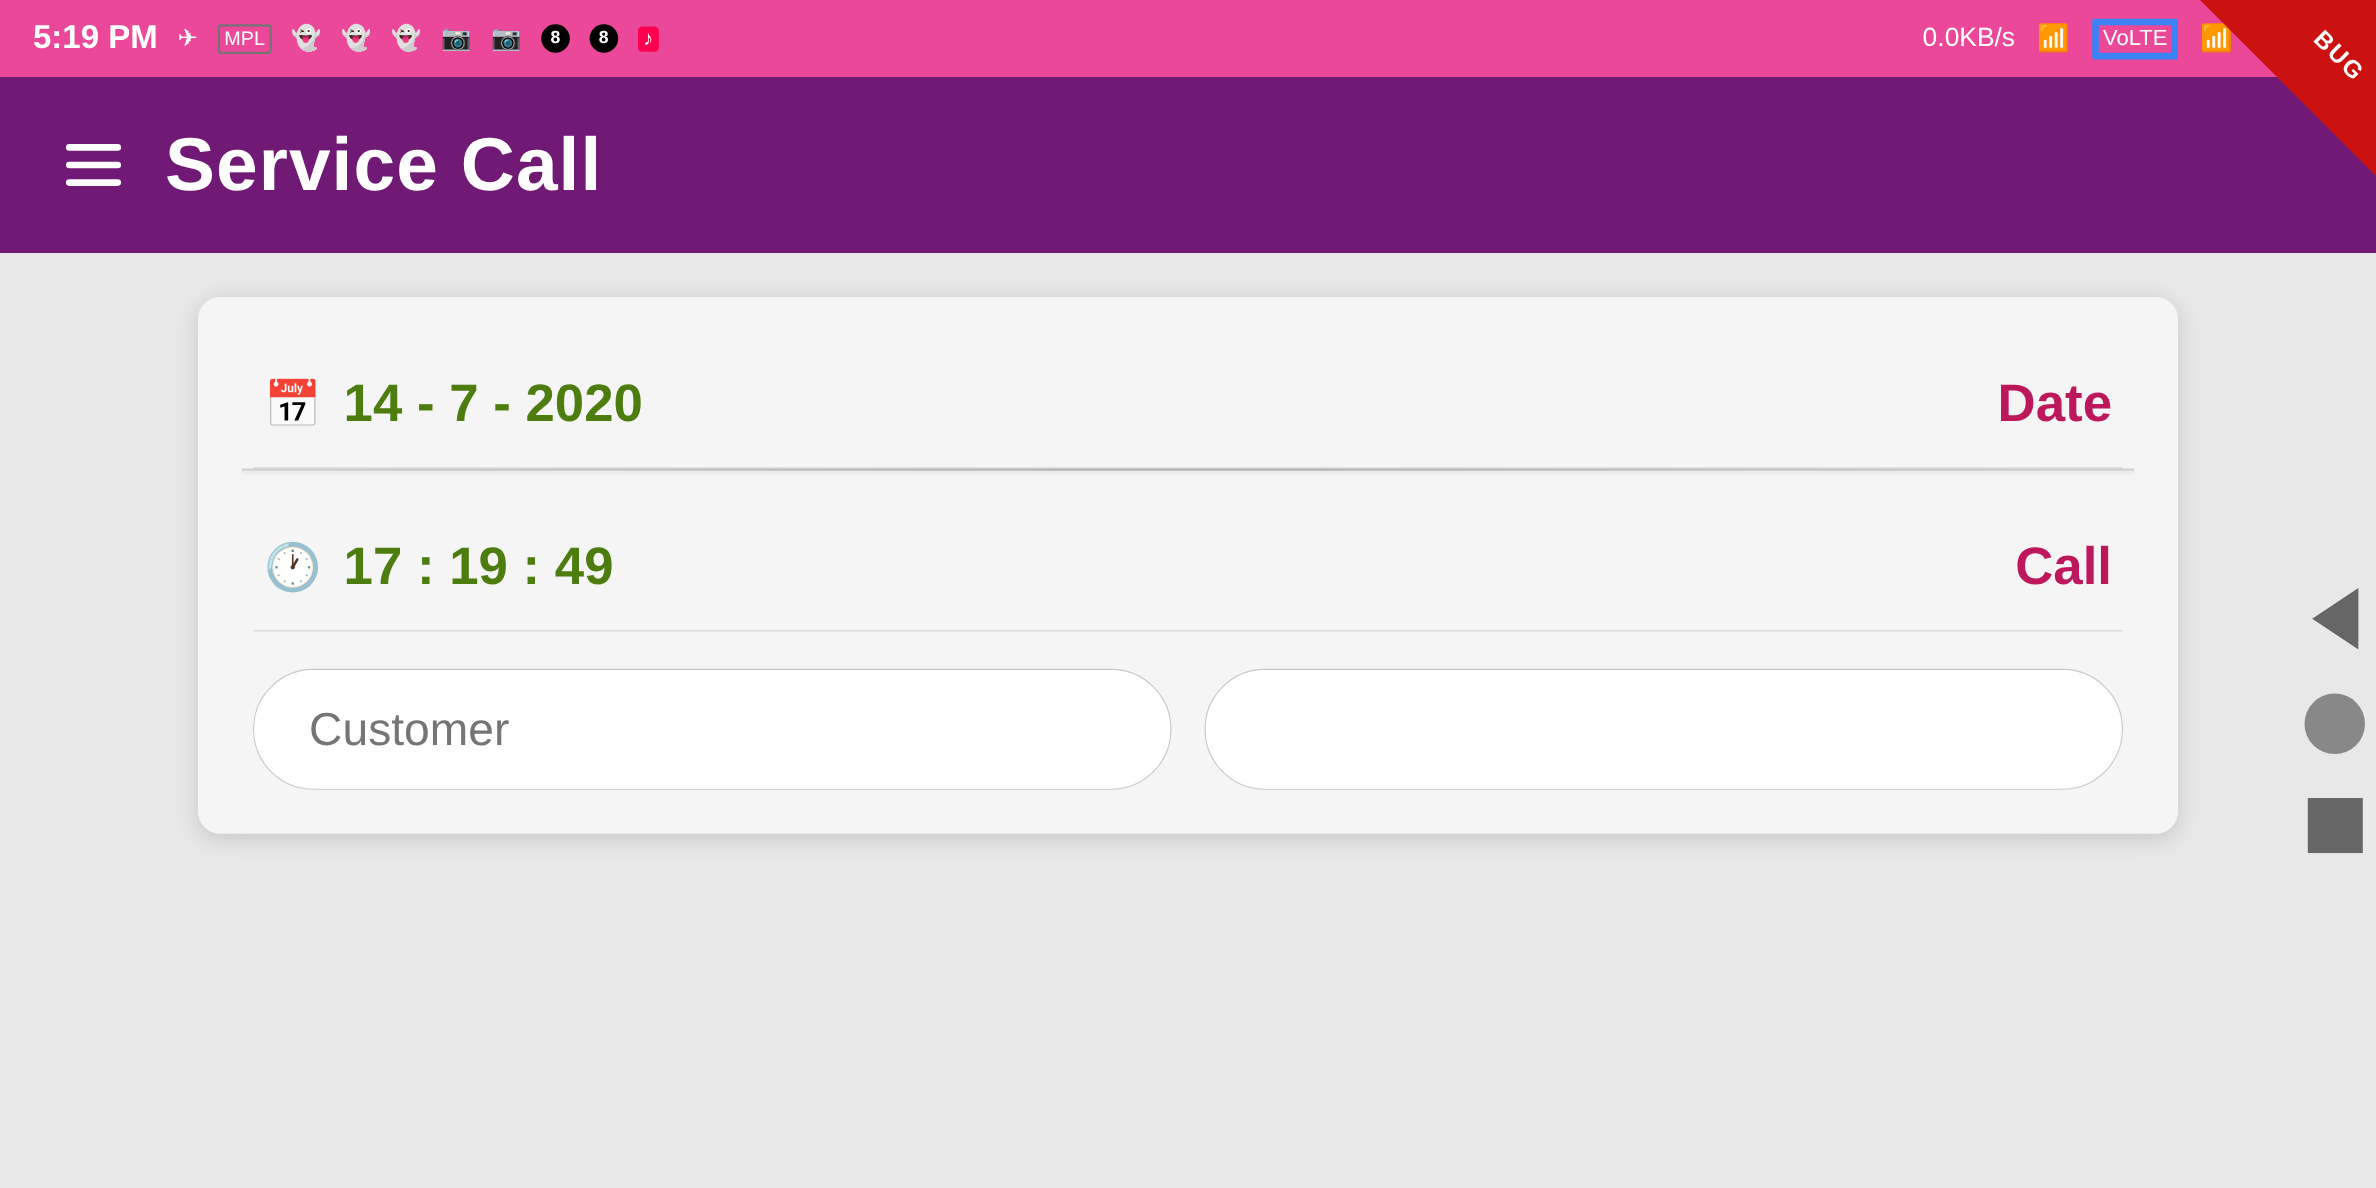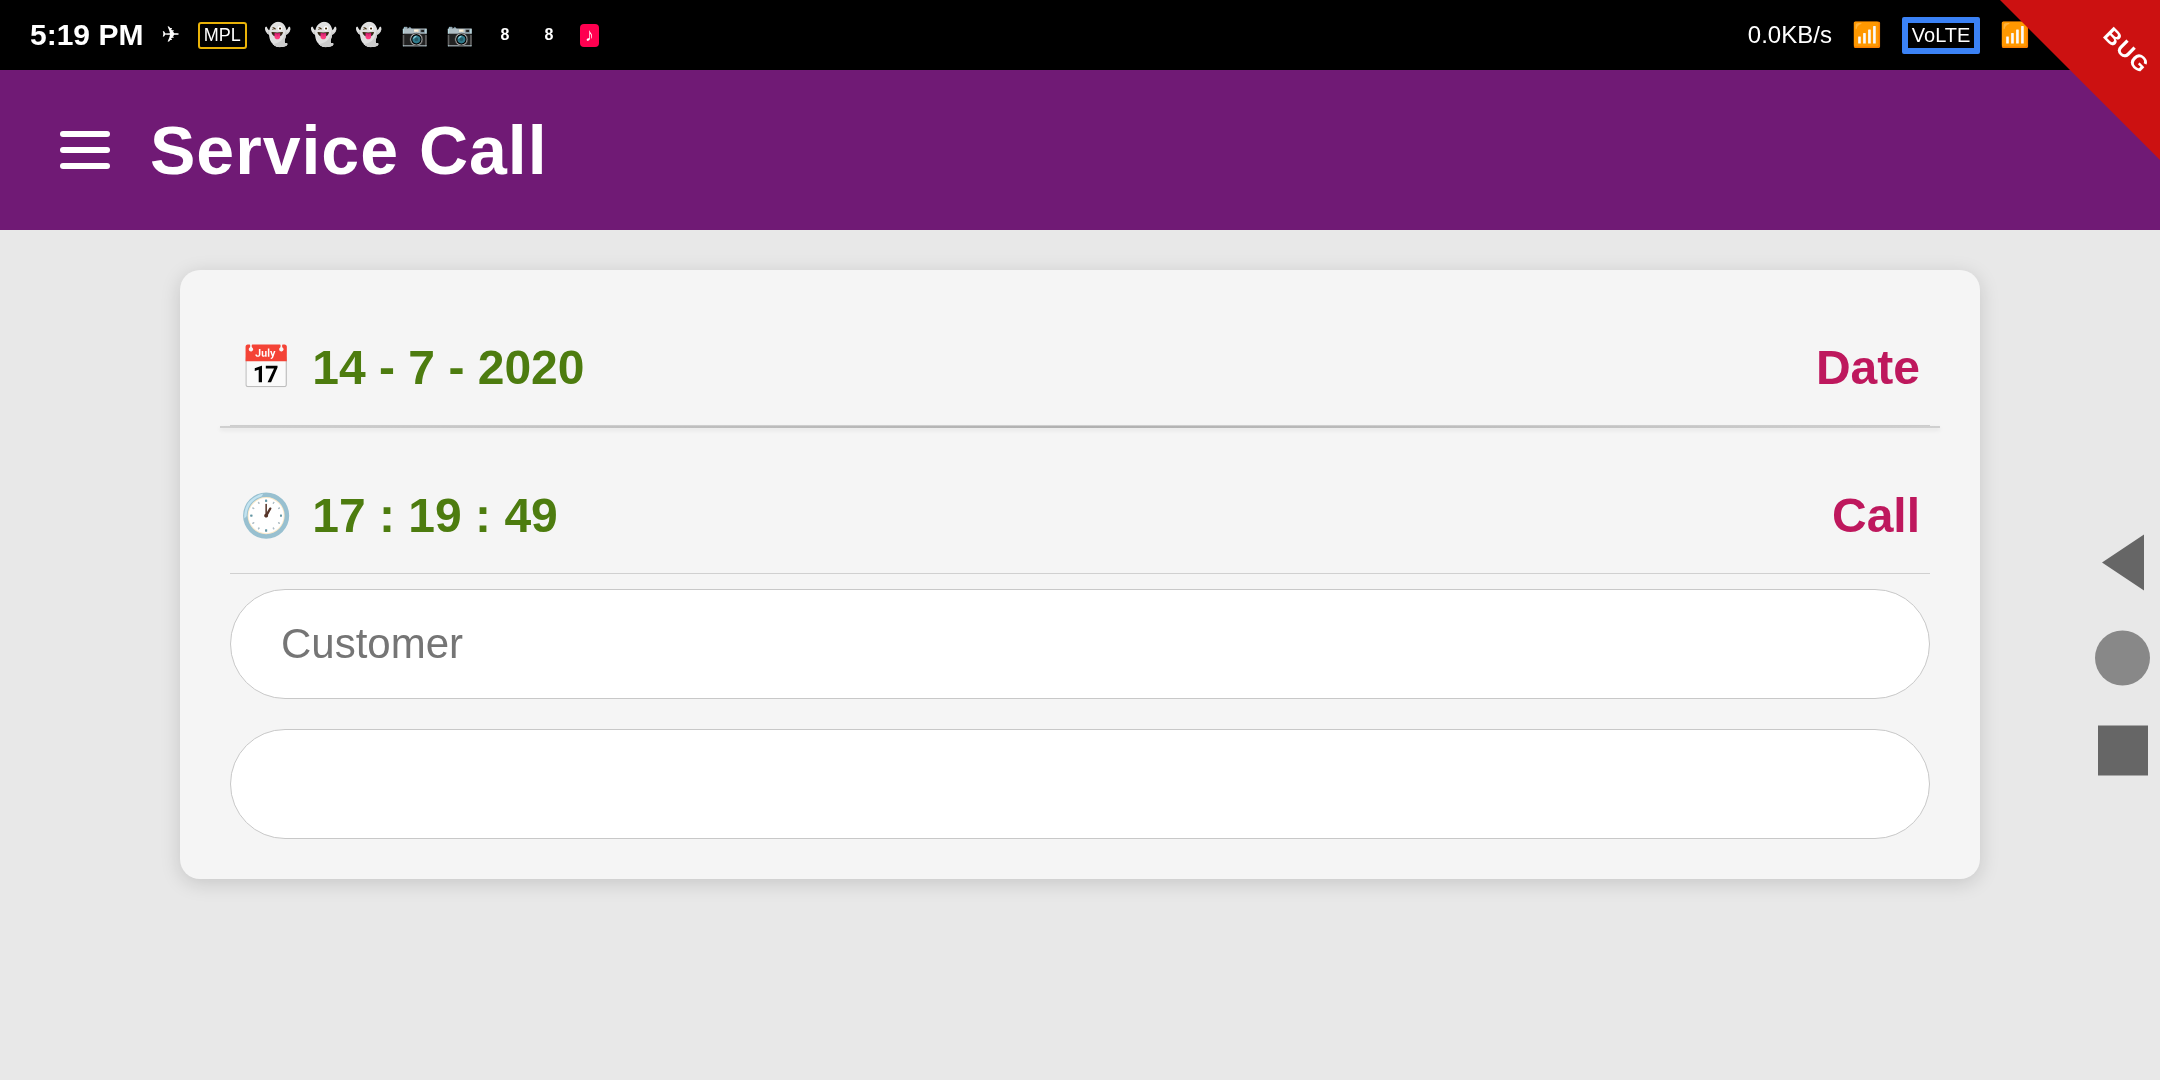--- a/index.html
+++ b/index.html
@@ -14,21 +14,21 @@
       background: #e8e8e8;
       font-family: 'Arial', sans-serif;
       overflow: hidden;
       position: relative;
     }
 
     
     .status-bar {
       width: 100%;
       height: 70px;
-      background: #000000;
+      background: #ec4899;
       display: flex;
       align-items: center;
       justify-content: space-between;
       padding: 0 30px;
       color: white;
       font-size: 26px;
     }
 
     .status-bar-left {
       display: flex;
@@ -150,23 +150,22 @@
       box-shadow: 0 2px 4px rgba(0,0,0,0.1);
     }
 
     .section-spacer {
       height: 30px;
     }
 
     
     .input-section {
       display: flex;
-      flex-direction: column;
       gap: 30px;
-      margin-top: 15px;
+      margin-top: 34px;
     }
 
     .input-field {
       width: 100%;
       height: 110px;
       border: 1.5px solid #c8c8c8;
       border-radius: 60px;
       background: white;
       padding: 0 50px;
       font-size: 42px;
@@ -214,21 +213,21 @@
 
 <div style="position:absolute;top:0;right:0;width:160px;height:160px;overflow:hidden;z-index:999;">
   <div style="position:absolute;top:0;right:0;width:0;height:0;border-style:solid;border-width:0 160px 160px 0;border-color:transparent #cc1111 transparent transparent;"></div>
   <span style="position:absolute;top:38px;right:6px;color:white;font-size:22px;font-weight:bold;transform:rotate(45deg);letter-spacing:2px;">BUG</span>
 </div>
 
 <div class="status-bar">
   <div class="status-bar-left">
     <span style="font-size:30px;font-weight:bold;">5:19 PM</span>
     <span class="status-icon">✈</span>
-    <span class="status-icon" style="font-size:18px;border:2px solid #eab308;border-radius:3px;padding:1px 4px;">MPL</span>
+    <span class="status-icon" style="font-size:18px;border:2px solid #737373;border-radius:3px;padding:1px 4px;">MPL</span>
     <span class="status-icon">👻</span>
     <span class="status-icon">👻</span>
     <span class="status-icon">👻</span>
     <span class="status-icon">📷</span>
     <span class="status-icon">📷</span>
     <span class="status-icon" style="width:26px;height:26px;background:black;border-radius:50%;display:inline-flex;align-items:center;justify-content:center;font-size:16px;font-weight:bold;color:white;">8</span>
     <span class="status-icon" style="width:26px;height:26px;background:black;border-radius:50%;display:inline-flex;align-items:center;justify-content:center;font-size:16px;font-weight:bold;color:white;">8</span>
     <span class="status-icon" style="background:#ff0050;border-radius:4px;padding:1px 5px;font-size:18px;">♪</span>
   </div>
   <div class="status-bar-right">

